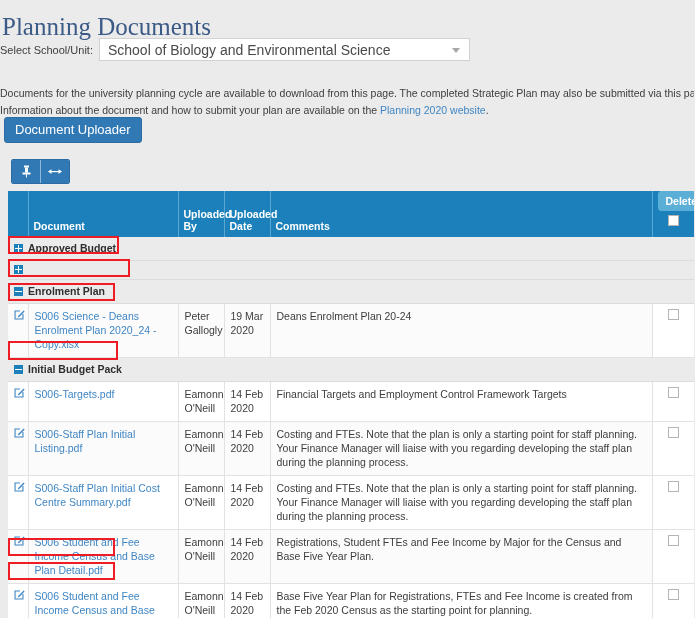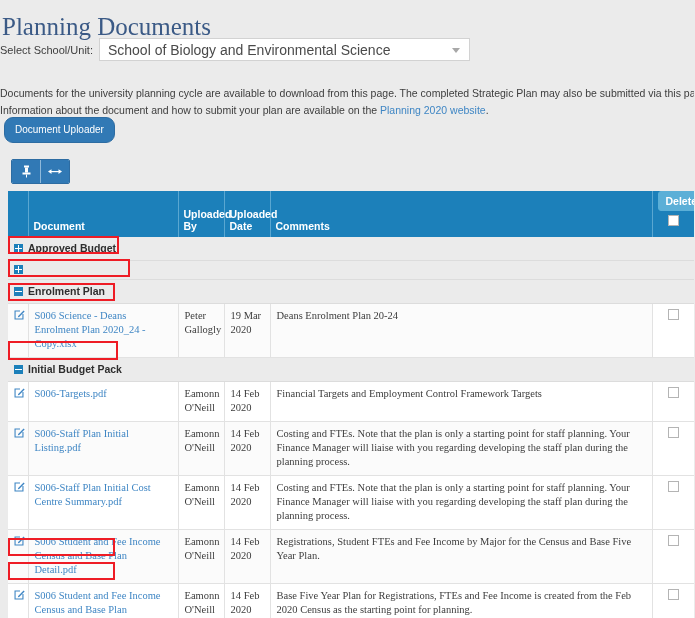--- a/index.html
+++ b/index.html
@@ -86,23 +86,23 @@
     color: #3f86c4;
     text-decoration: none;
   }
   
   .uploader-btn {
     position: absolute;
     left: 4px;
     top: 117px;
     background: #3179b5;
     color: #ffffff;
-    font-size: 10px;
+    font-size: 13px;
     border: 1px solid #2d6ca2;
-    border-radius: 9px;
+    border-radius: 3px;
     padding: 6px 10px 6px 10px;
     cursor: pointer;
     line-height: 12px;
   }
   
   .grid-toolbar {
     position: absolute;
     left: 11px;
     top: 159px;
     display: flex;
@@ -188,21 +188,21 @@
   }
   .grid tbody td {
     border-right: 1px solid #e2e2e2;
     border-bottom: 1px solid #e2e2e2;
     padding: 5px 6px 6px 6px;
     vertical-align: top;
     line-height: 14px;
     color: #3d3d3d;
     box-sizing: border-box;
   }
-  .grid tbody tr.file-row td { background: #fbfbfb; font-family: Liberation Serif, serif; }
+  .grid tbody tr.file-row td { background: #fbfbfb; }
   .grid tbody tr.file-row.alt td { background: #ffffff; }
   .grid tbody td.td-del {
     border-right: none;
     text-align: center;
     background: #ffffff !important;
   }
   .grid tbody td.td-icon {
     text-align: left;
     padding-left: 6px;
     padding-right: 0;

